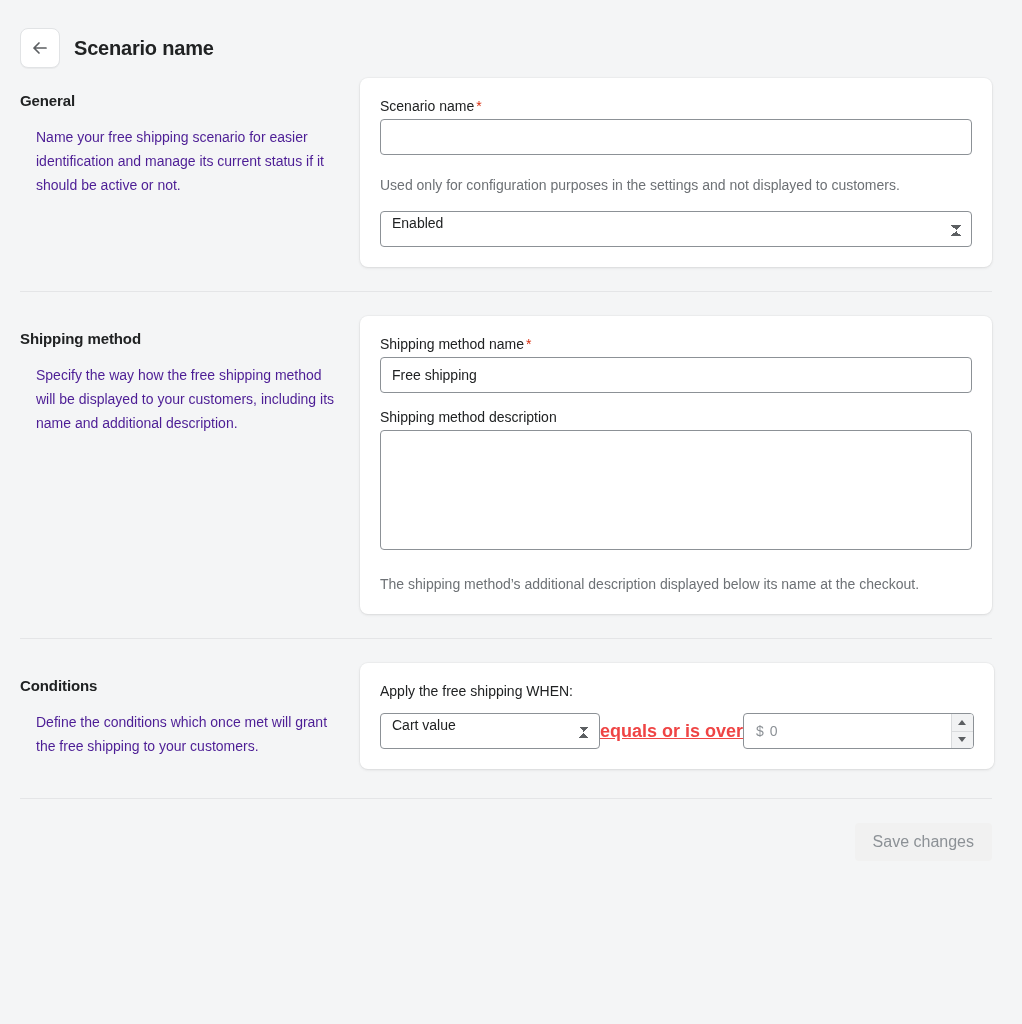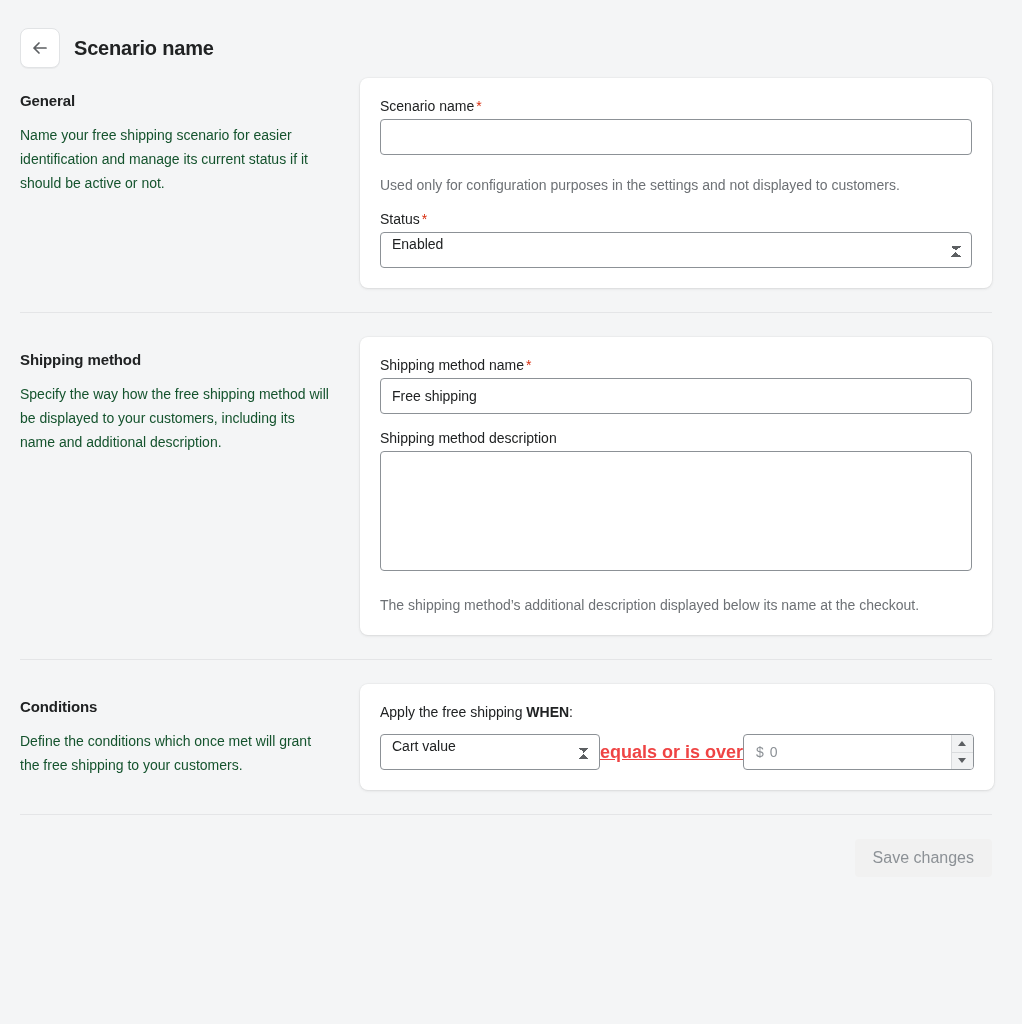--- a/index.html
+++ b/index.html
@@ -56,22 +56,22 @@
   .section-aside h2 {
     font-size: 15px;
     font-weight: bold;
     color: #202223;
     margin: 0 0 14px 0;
     letter-spacing: -0.1px;
   }
   .section-aside p {
     font-size: 14px;
     line-height: 24px;
-    color: #14532d;
-    margin: 0;
+    color: #4c1d95;
+    margin: 16px;
     max-width: 310px;
   }
 
   .card {
     flex: 1;
     background: #ffffff;
     border-radius: 8px;
     box-shadow: 0 0 0 1px rgba(63,63,68,0.03), 0 1px 3px rgba(63,63,68,0.12);
     padding: 20px;
   }
@@ -136,21 +136,21 @@
     margin-top: 20px;
     line-height: 20px;
   }
 
   
   .cond-title {
     font-size: 14px;
     color: #202223;
     margin: 0 0 14px 0;
   }
-  .cond-title b { font-weight: bold; }
+  .cond-title b { font-weight: normal; }
 
   .cond-row {
     display: flex;
     align-items: center;
   }
   .cond-select { width: 220px; flex: 0 0 220px; }
   .cond-op {
     font-size: 18px;
     font-weight: bold;
     color: #ef4444;
@@ -260,23 +260,20 @@
 
       <div class="field">
         <label class="flabel">
           <span>Scenario name</span><span class="req">*</span>
         </label>
         <input class="text-input" type="text" value="" style="">
         <div class="help-text">Used only for configuration purposes in the settings and not displayed to customers.</div>
       </div>
 
       <div class="field">
-        <label class="flabel">
-          <span>Status</span><span class="req">*</span>
-        </label>
         <select class="select-input">
           <option>Enabled</option>
         </select>
       </div>
 
     </div>
   </div>
 
   <div class="divider"></div>
 

